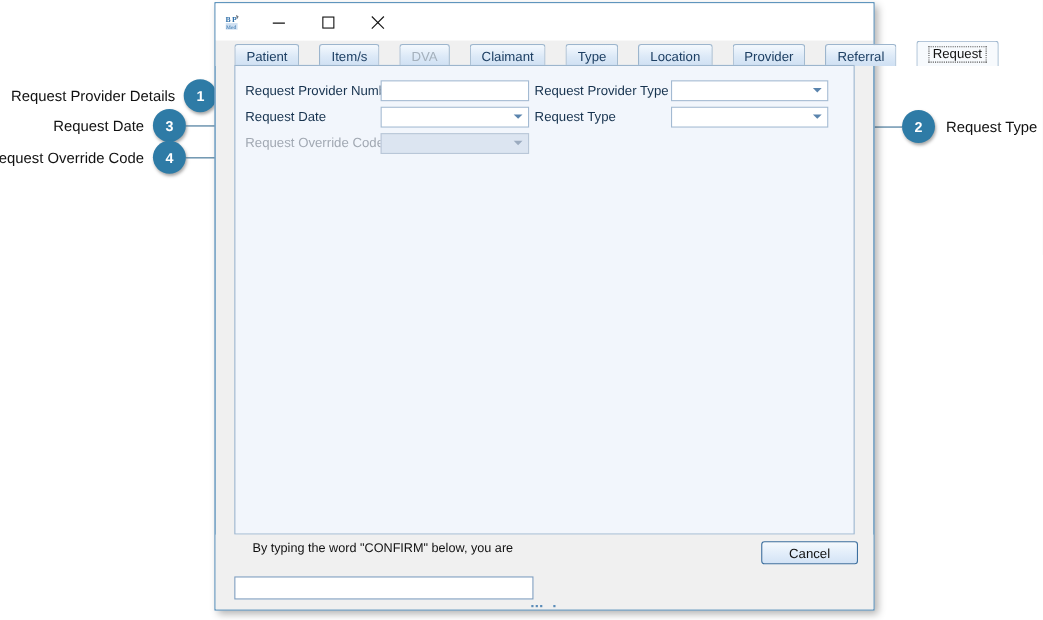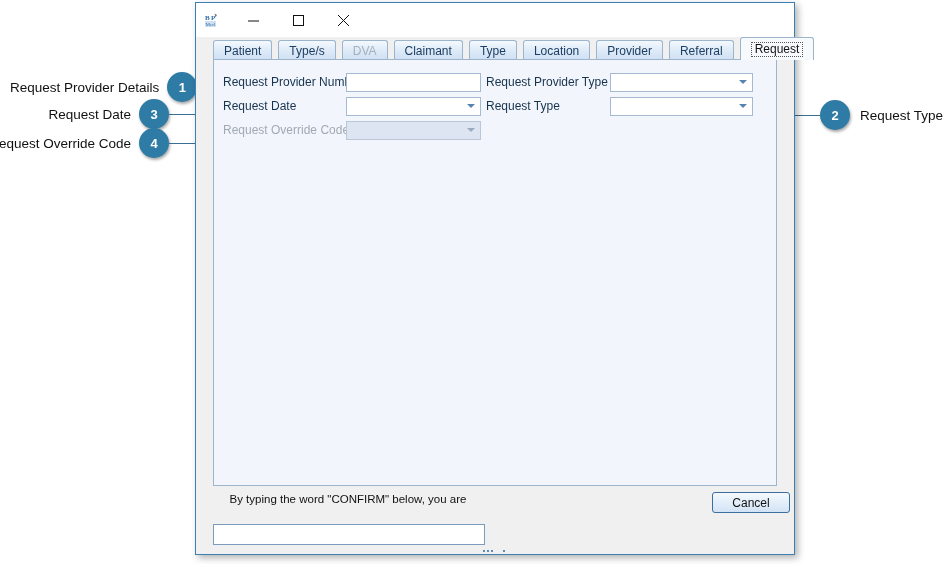--- a/index.html
+++ b/index.html
@@ -66,21 +66,21 @@
   .tabstrip{
     flex:0 0 auto;height:23px;
     padding-left:17px;
     display:flex;align-items:flex-end;
     background:#f0f0f0;
     box-sizing:border-box;
   }
   .tab{
     height:20px;
     padding:0 10px;
-    margin-right:6px;
+    margin-right:18px;
     display:flex;align-items:center;justify-content:center;
     font-size:12px;
     color:#1d3f63;
     background:linear-gradient(to bottom,#f4f9fe 0%,#dce9f7 55%,#cfe0f3 100%);
     border:1px solid #9cb5cd;
     border-bottom:none;
     border-radius:3px 3px 0 0;
     box-sizing:border-box;
     white-space:nowrap;
   }
@@ -170,21 +170,21 @@
     display:flex;align-items:center;justify-content:center;
     font-size:12px;
     border:1px solid #7d9cbd;
     border-radius:3px;
     background:linear-gradient(to bottom,#f5f9fd 0%,#e3eefa 50%,#d3e3f5 100%);
     box-sizing:border-box;
     color:#111;
   }
   .btn.lodge{left:294px;width:198px;color:#a7adb5;border-color:#bccbdc;
     background:linear-gradient(to bottom,#f6f9fc 0%,#e9eff6 50%,#e0e8f2 100%);}
-  .btn.cancel{left:516px;width:78px;border-color:#3c6f9f;}
+  .btn.cancel{left:496px;width:88px;border-color:#3c6f9f;}
 
   .grip{
     position:absolute;left:50%;bottom:1px;margin-left:-12px;
     width:24px;height:4px;
   }
   .grip i{
     position:absolute;width:2px;height:2px;background:#5b8cb8;display:block;
   }
 </style>
 </head>
@@ -244,21 +244,21 @@
           </svg>
       </span>
     </span>
   </div>
 
   <div class="tabstrip">
     <div class="tab">
         <span>Patient</span>
       </div>
     <div class="tab">
-        <span>Type/s</span>
+        <span>Item/s</span>
       </div>
     <div class="tab disabled">
         <span>DVA</span>
       </div>
     <div class="tab">
         <span>Claimant</span>
       </div>
     <div class="tab">
         <span>Type</span>
       </div>

